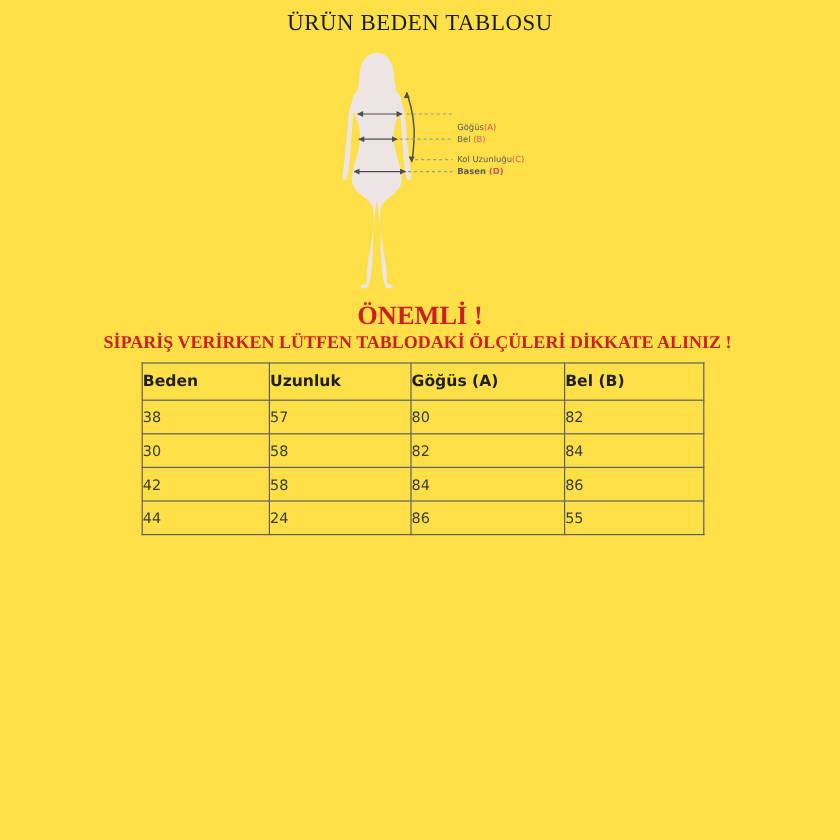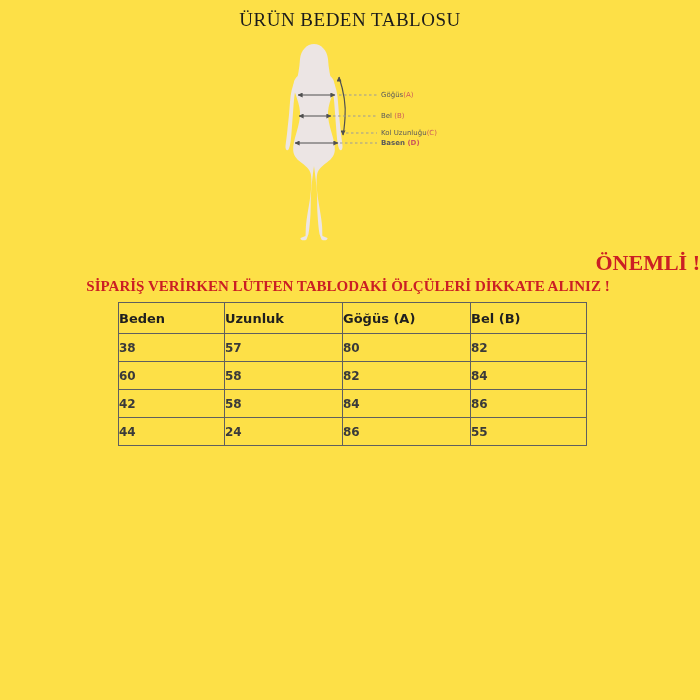--- a/index.html
+++ b/index.html
@@ -22,26 +22,26 @@
     font-size:19px;font-weight:400;color:#1b1b1b;letter-spacing:0.5px;
   }
   .figure-wrap{position:absolute;left:270px;top:42px;width:200px;height:200px;}
   .figure-wrap svg{display:block;width:200px;height:200px;}
   .measure-label{
     position:absolute;left:381px;height:8px;line-height:8px;
     font-family:"DejaVu Sans","Liberation Sans",sans-serif;
     font-size:7px;color:#5a5a5a;white-space:nowrap;
   }
   .measure-label .code{color:var(--label-code-red);}
-  .measure-label.l0{top:91px;}
+  .measure-label.l0{top:102px;}
   .measure-label.l1{top:112px;}
   .measure-label.l2{top:129px;text-align:right;}
   .measure-label.l3{top:139px;font-weight:bold;}
   .notice-heading{
-    position:absolute;top:250px;left:0;width:700px;text-align:right;
+    position:absolute;top:250px;left:0;width:700px;text-align:center;
     font-family:"Liberation Serif","DejaVu Serif",serif;
     font-size:22px;font-weight:700;color:var(--accent-red);
   }
   .notice-warning{
     position:absolute;top:278px;left:0;width:696px;text-align:center;
     font-family:"Liberation Serif","DejaVu Serif",serif;
     font-size:15px;font-weight:700;color:var(--accent-red);
   }
   table.size-table{
     position:absolute;left:118px;top:302px;width:468px;
@@ -50,21 +50,21 @@
   }
   table.size-table col.c0{width:106px;}
   table.size-table col.c1{width:118px;}
   table.size-table col.c2{width:128px;}
   table.size-table col.c3{width:116px;}
   table.size-table th,table.size-table td{
     border:1px solid var(--table-border);text-align:left;vertical-align:middle;
     padding:0;
   }
   table.size-table th{height:30px;font-size:13px;font-weight:700;color:#1f1f1f;}
-  table.size-table td{height:27px;font-size:12px;font-weight:700;color:#3a3a3a;}
+  table.size-table td{height:27px;font-size:12px;font-weight:400;color:#3a3a3a;}
 </style>
 </head>
 <body>
 
 <div class="canvas">
 
   <div class="page-title">ÜRÜN BEDEN TABLOSU</div>
 
   <div class="figure-wrap">
     <svg viewBox="0 0 200 200">
@@ -135,21 +135,21 @@
       </tr>
     </thead>
     <tbody>
       <tr>
         <td>38</td>
         <td>57</td>
         <td>80</td>
         <td>82</td>
       </tr>
       <tr>
-        <td>60</td>
+        <td>30</td>
         <td>58</td>
         <td>82</td>
         <td>84</td>
       </tr>
       <tr>
         <td>42</td>
         <td>58</td>
         <td>84</td>
         <td>86</td>
       </tr>

